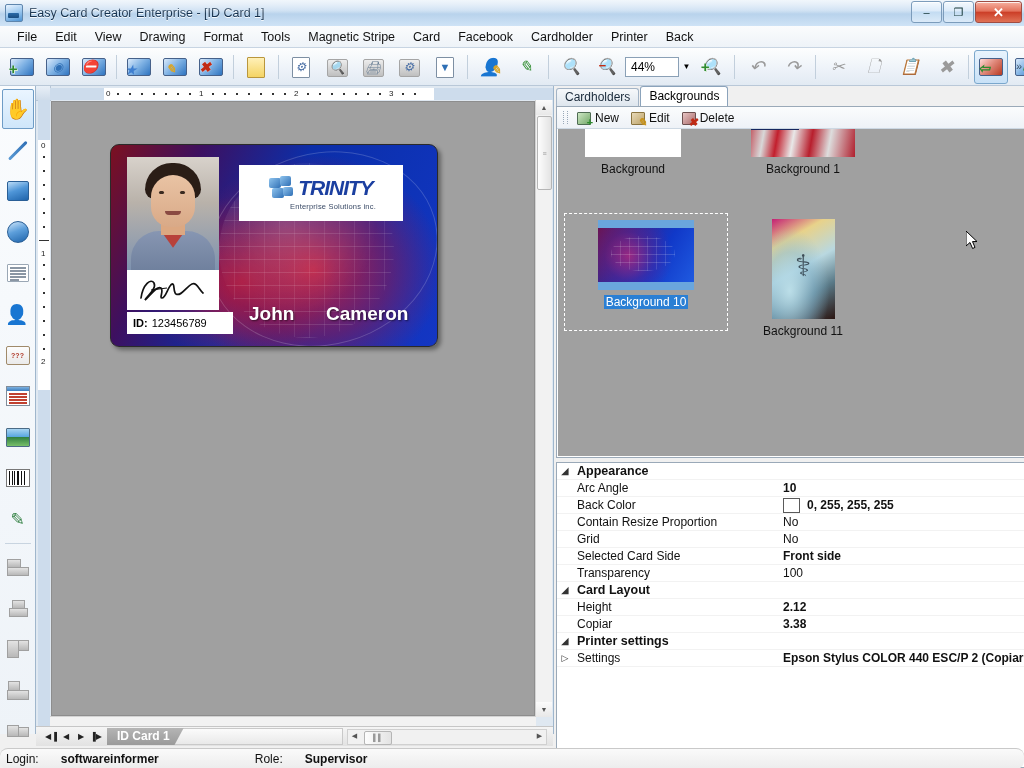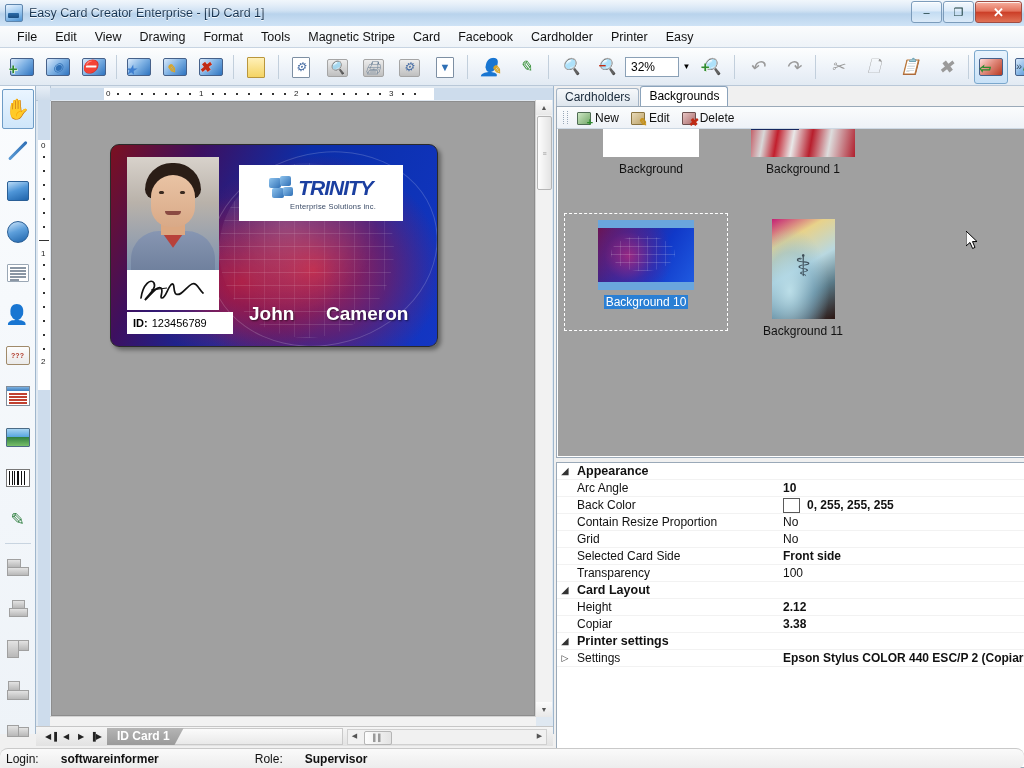--- a/index.html
+++ b/index.html
@@ -544,21 +544,21 @@
     <div class="menu-item">Edit</div>
     <div class="menu-item">View</div>
     <div class="menu-item">Drawing</div>
     <div class="menu-item">Format</div>
     <div class="menu-item">Tools</div>
     <div class="menu-item">Magnetic Stripe</div>
     <div class="menu-item">Card</div>
     <div class="menu-item">Facebook</div>
     <div class="menu-item">Cardholder</div>
     <div class="menu-item">Printer</div>
-    <div class="menu-item">Easy</div>
+    <div class="menu-item">Back</div>
   </div>
 
   <div class="toolbar">
 
     <div class="tb">
       <span class="ic">
         <i class="ic-card"></i>
           <i class="badge plus" style="left:-2px;top:8px;">+</i>
       </span>
     </div>
@@ -658,21 +658,21 @@
         <i class="glyph blue" style="font-size:16px;">🔍</i>
       </span>
     </div>
     <div class="tb">
       <span class="ic">
         <i class="glyph blue" style="font-size:16px;">🔍</i>
         <i class="badge" style="left:2px;top:5px;color:#c32d14;font-size:13px;">−</i>
       </span>
     </div>
 
-    <div class="zoombox">32%</div>
+    <div class="zoombox">44%</div>
     <div class="zoomarrow">▼</div>
 
     <div class="tb">
       <span class="ic">
         <i class="glyph blue" style="font-size:16px;">🔍</i>
         <i class="badge plus" style="left:0px;top:6px;">+</i>
       </span>
     </div>
 
     <div class="tbsep"></div>
@@ -959,21 +959,21 @@
           <span class="miniic">
               <i class="sq de"></i>
               <i class="mk" style="color:#c02a15;">✖</i>
             </span>
           <span>Delete</span>
         </div>
       </div>
 
       <div class="bg-list">
 
-        <div class="bgitem" style="left:28px;top:-42px;width:130px;">
+        <div class="bgitem" style="left:10px;top:-42px;width:130px;">
           <div class="thumb thumb-white" style="width:96px;height:70px;"></div>
           <div class="cap">Background</div>
         </div>
         <div class="bgitem" style="left:180px;top:-42px;width:130px;">
           <div class="thumb thumb-flag" style="width:104px;height:70px;"></div>
           <div class="cap">Background 1</div>
         </div>
 
         <div class="bgitem selected" style="left:6px;top:84px;width:162px;height:116px;">
           <div class="thumb" style="width:96px;height:70px;margin-top:6px;background:#6aa6dd;display:flex;align-items:center;justify-content:center;">

